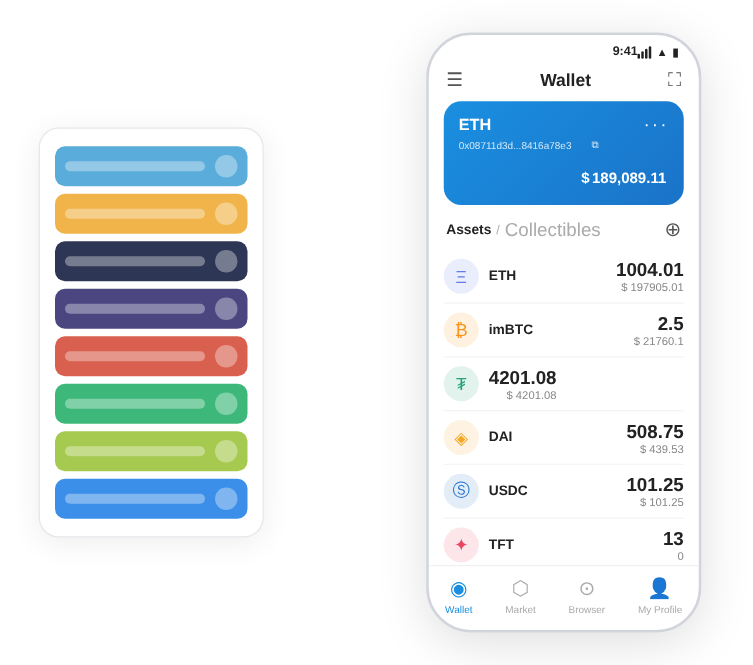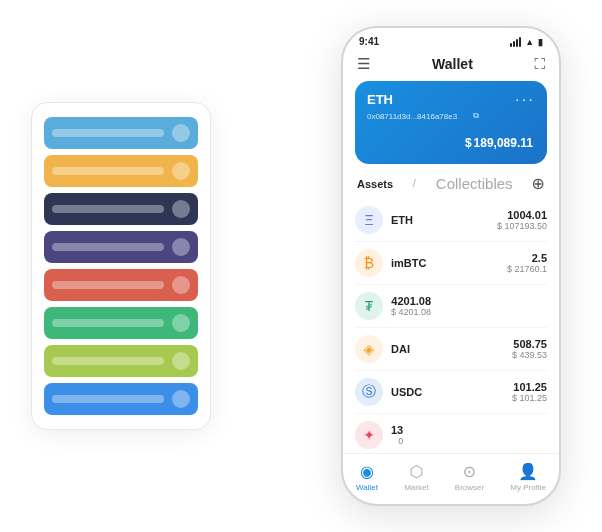--- a/index.html
+++ b/index.html
@@ -74,21 +74,21 @@
       border: 2px solid #d1d5db;
       box-shadow: 0 8px 40px rgba(0,0,0,0.13);
       overflow: hidden;
       display: flex;
       flex-direction: column;
     }
 
     .phone-status-bar {
       display: flex;
       align-items: center;
-      justify-content: space-between;
+      justify-content: flex-end;
       padding: 8px 16px 4px;
       font-size: 10px;
       color: #222;
       font-weight: 600;
     }
 
     .status-right {
       display: flex;
       gap: 4px;
       align-items: center;
@@ -163,21 +163,21 @@
     
     .assets-header {
       display: flex;
       align-items: center;
       justify-content: space-between;
       padding: 0 14px 6px;
     }
 
     .assets-tabs {
       display: flex;
-      gap: 20px;
+      gap: 4px;
       align-items: center;
     }
 
     .assets-tab-active {
       font-size: 11px;
       font-weight: 700;
       color: #222;
     }
 
     .assets-tab-sep {
@@ -226,21 +226,21 @@
       font-weight: 600;
       color: #222;
       flex: 1;
     }
 
     .asset-values {
       text-align: right;
     }
 
     .asset-amount {
-      font-size: 11px;
+      font-size: 15px;
       font-weight: 600;
       color: #222;
     }
 
     .asset-usd {
       font-size: 9px;
       color: #888;
     }
 
     
@@ -379,21 +379,21 @@
       </div>
       <span class="assets-add">⊕</span>
     </div>
 
     <div class="asset-list">
     <div class="asset-item">
           <div class="asset-icon" style="background: rgba(98, 126, 234, 0.133); color: rgb(98, 126, 234);">Ξ</div>
           <div class="asset-name">ETH</div>
           <div class="asset-values">
             <div class="asset-amount">1004.01</div>
-            <div class="asset-usd">$ 107193.50</div>
+            <div class="asset-usd">$ 197905.01</div>
           </div>
         </div>
         <div class="asset-item">
           <div class="asset-icon" style="background: rgba(247, 147, 26, 0.133); color: rgb(247, 147, 26);">₿</div>
           <div class="asset-name">imBTC</div>
           <div class="asset-values">
             <div class="asset-amount">2.5</div>
             <div class="asset-usd">$ 21760.1</div>
           </div>
         </div>
@@ -415,20 +415,21 @@
         <div class="asset-item">
           <div class="asset-icon" style="background: rgba(39, 117, 202, 0.133); color: rgb(39, 117, 202);">Ⓢ</div>
           <div class="asset-name">USDC</div>
           <div class="asset-values">
             <div class="asset-amount">101.25</div>
             <div class="asset-usd">$ 101.25</div>
           </div>
         </div>
         <div class="asset-item">
           <div class="asset-icon" style="background: rgba(233, 69, 96, 0.133); color: rgb(233, 69, 96);">✦</div>
+          <div class="asset-name">TFT</div>
           <div class="asset-values">
             <div class="asset-amount">13</div>
             <div class="asset-usd">0</div>
           </div>
         </div>
       </div>
 
     <div class="phone-nav">
       <div class="nav-item">
         <span class="nav-icon active">◉</span>

